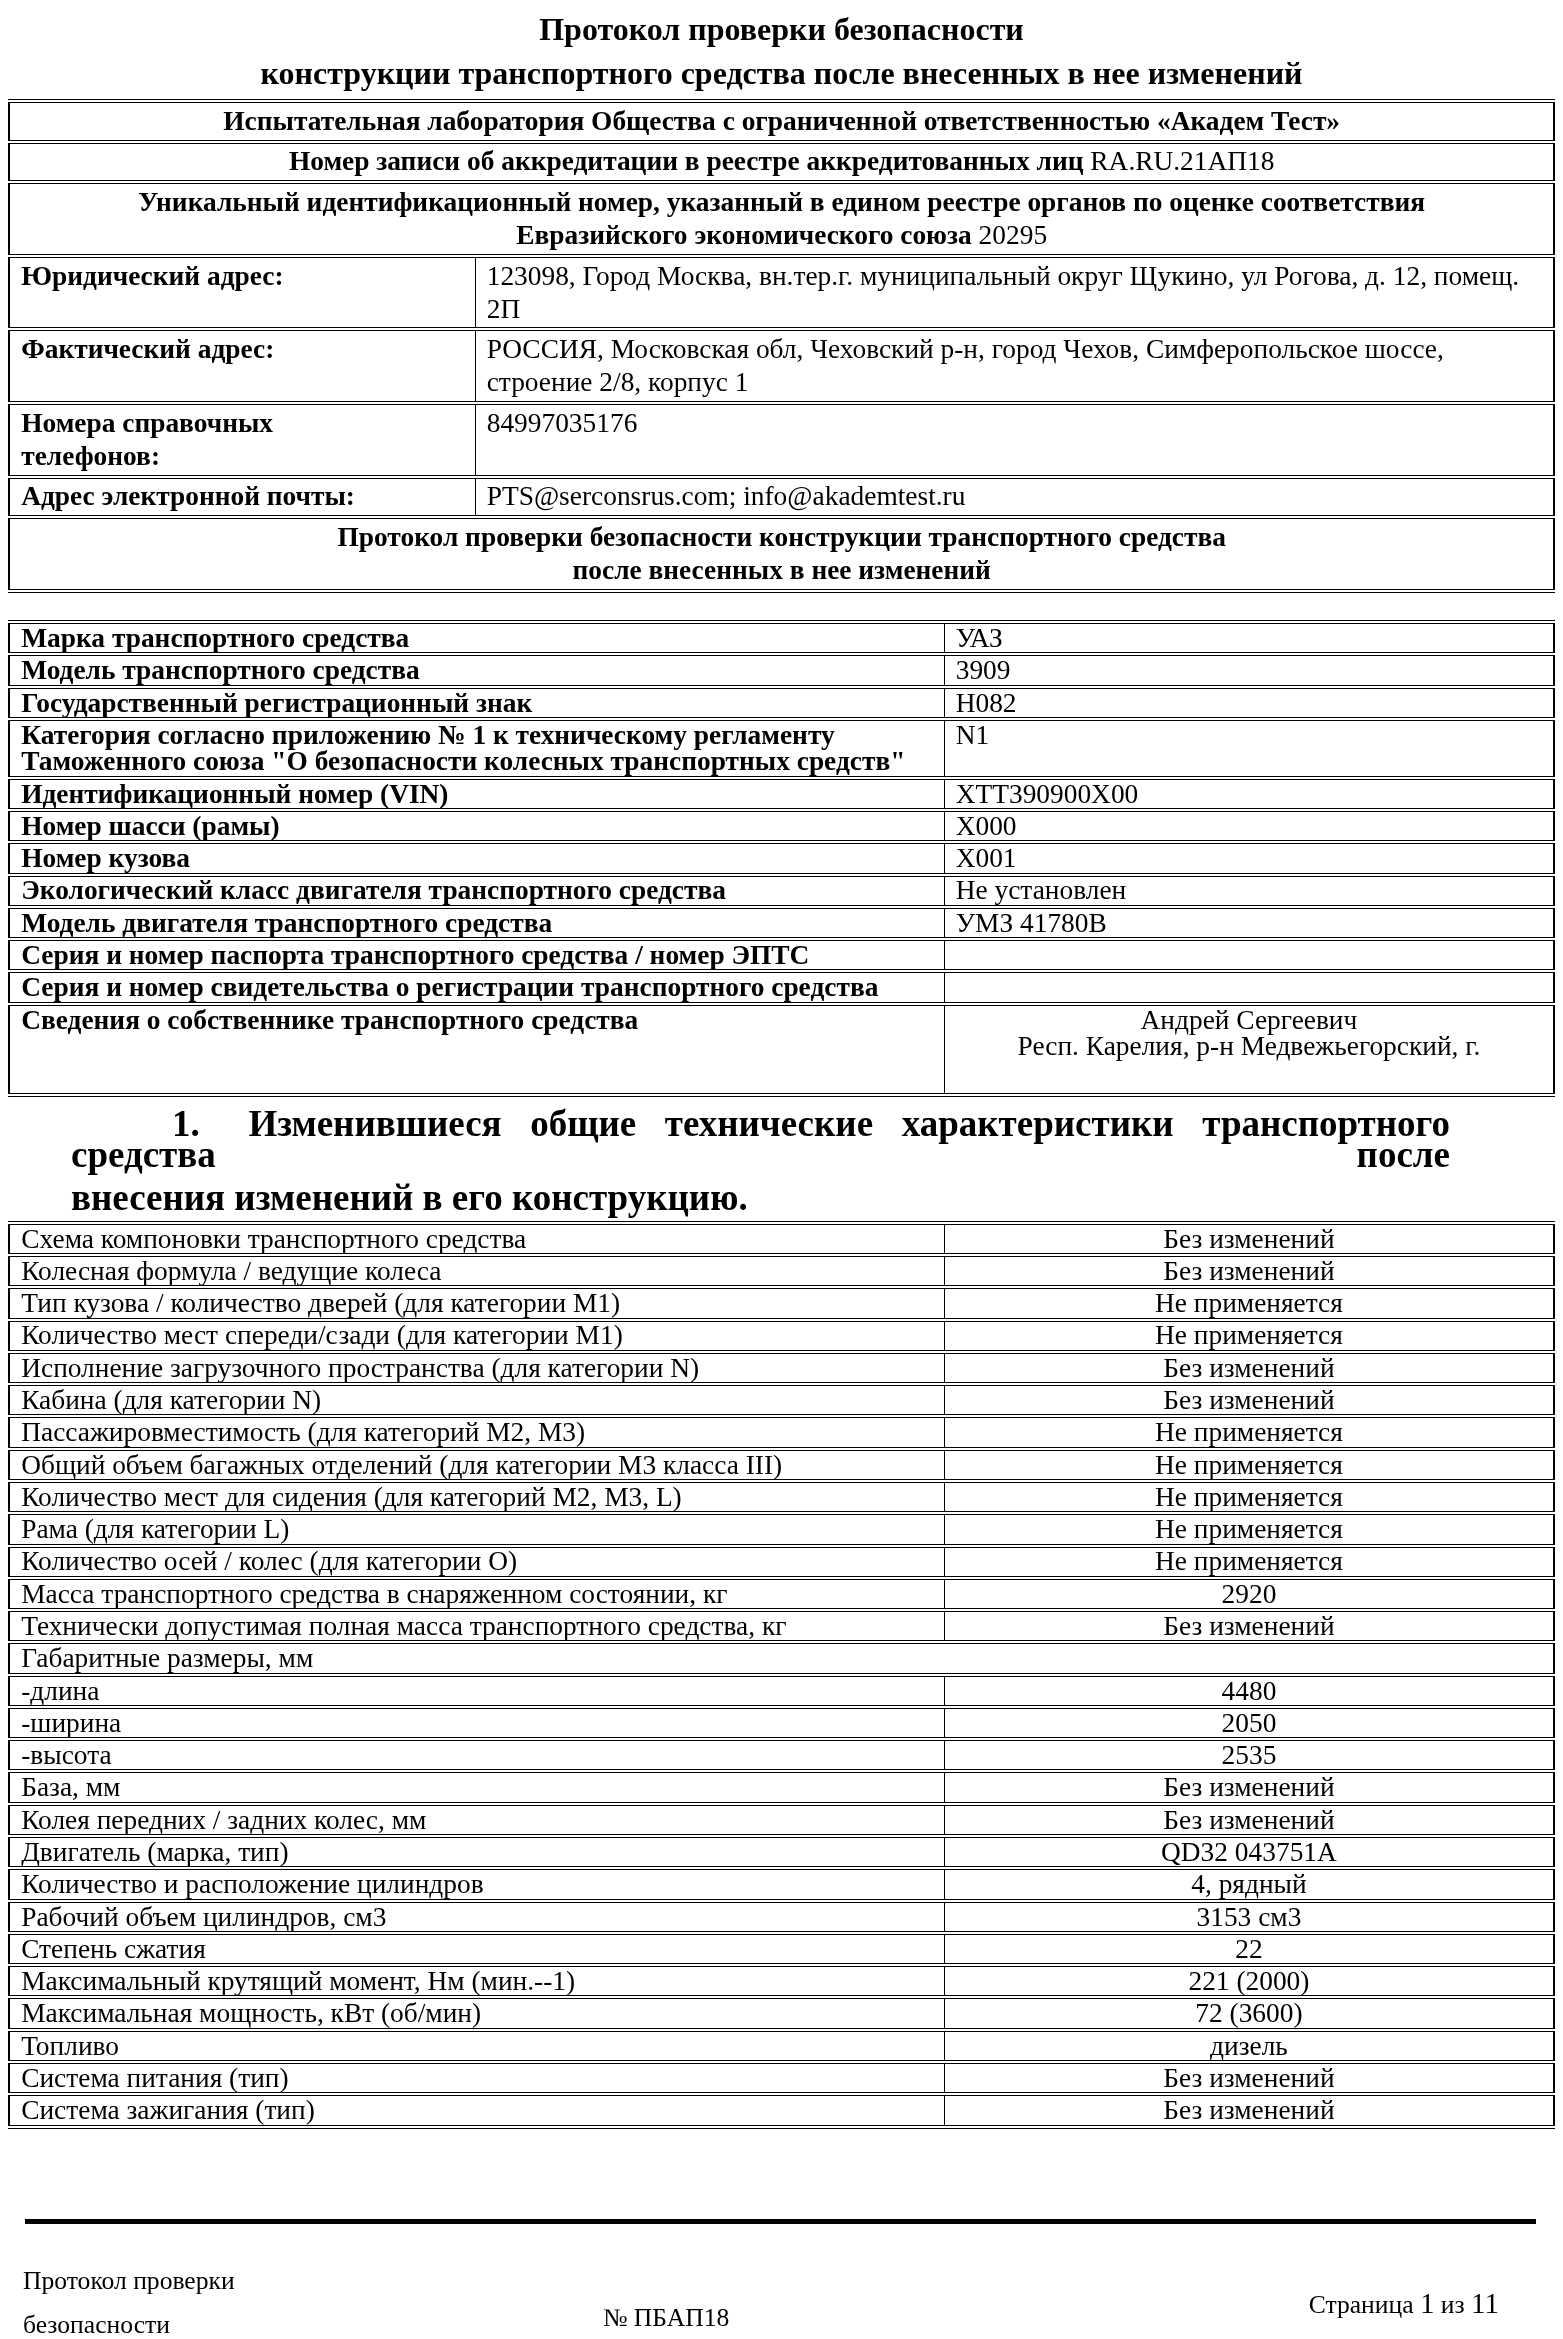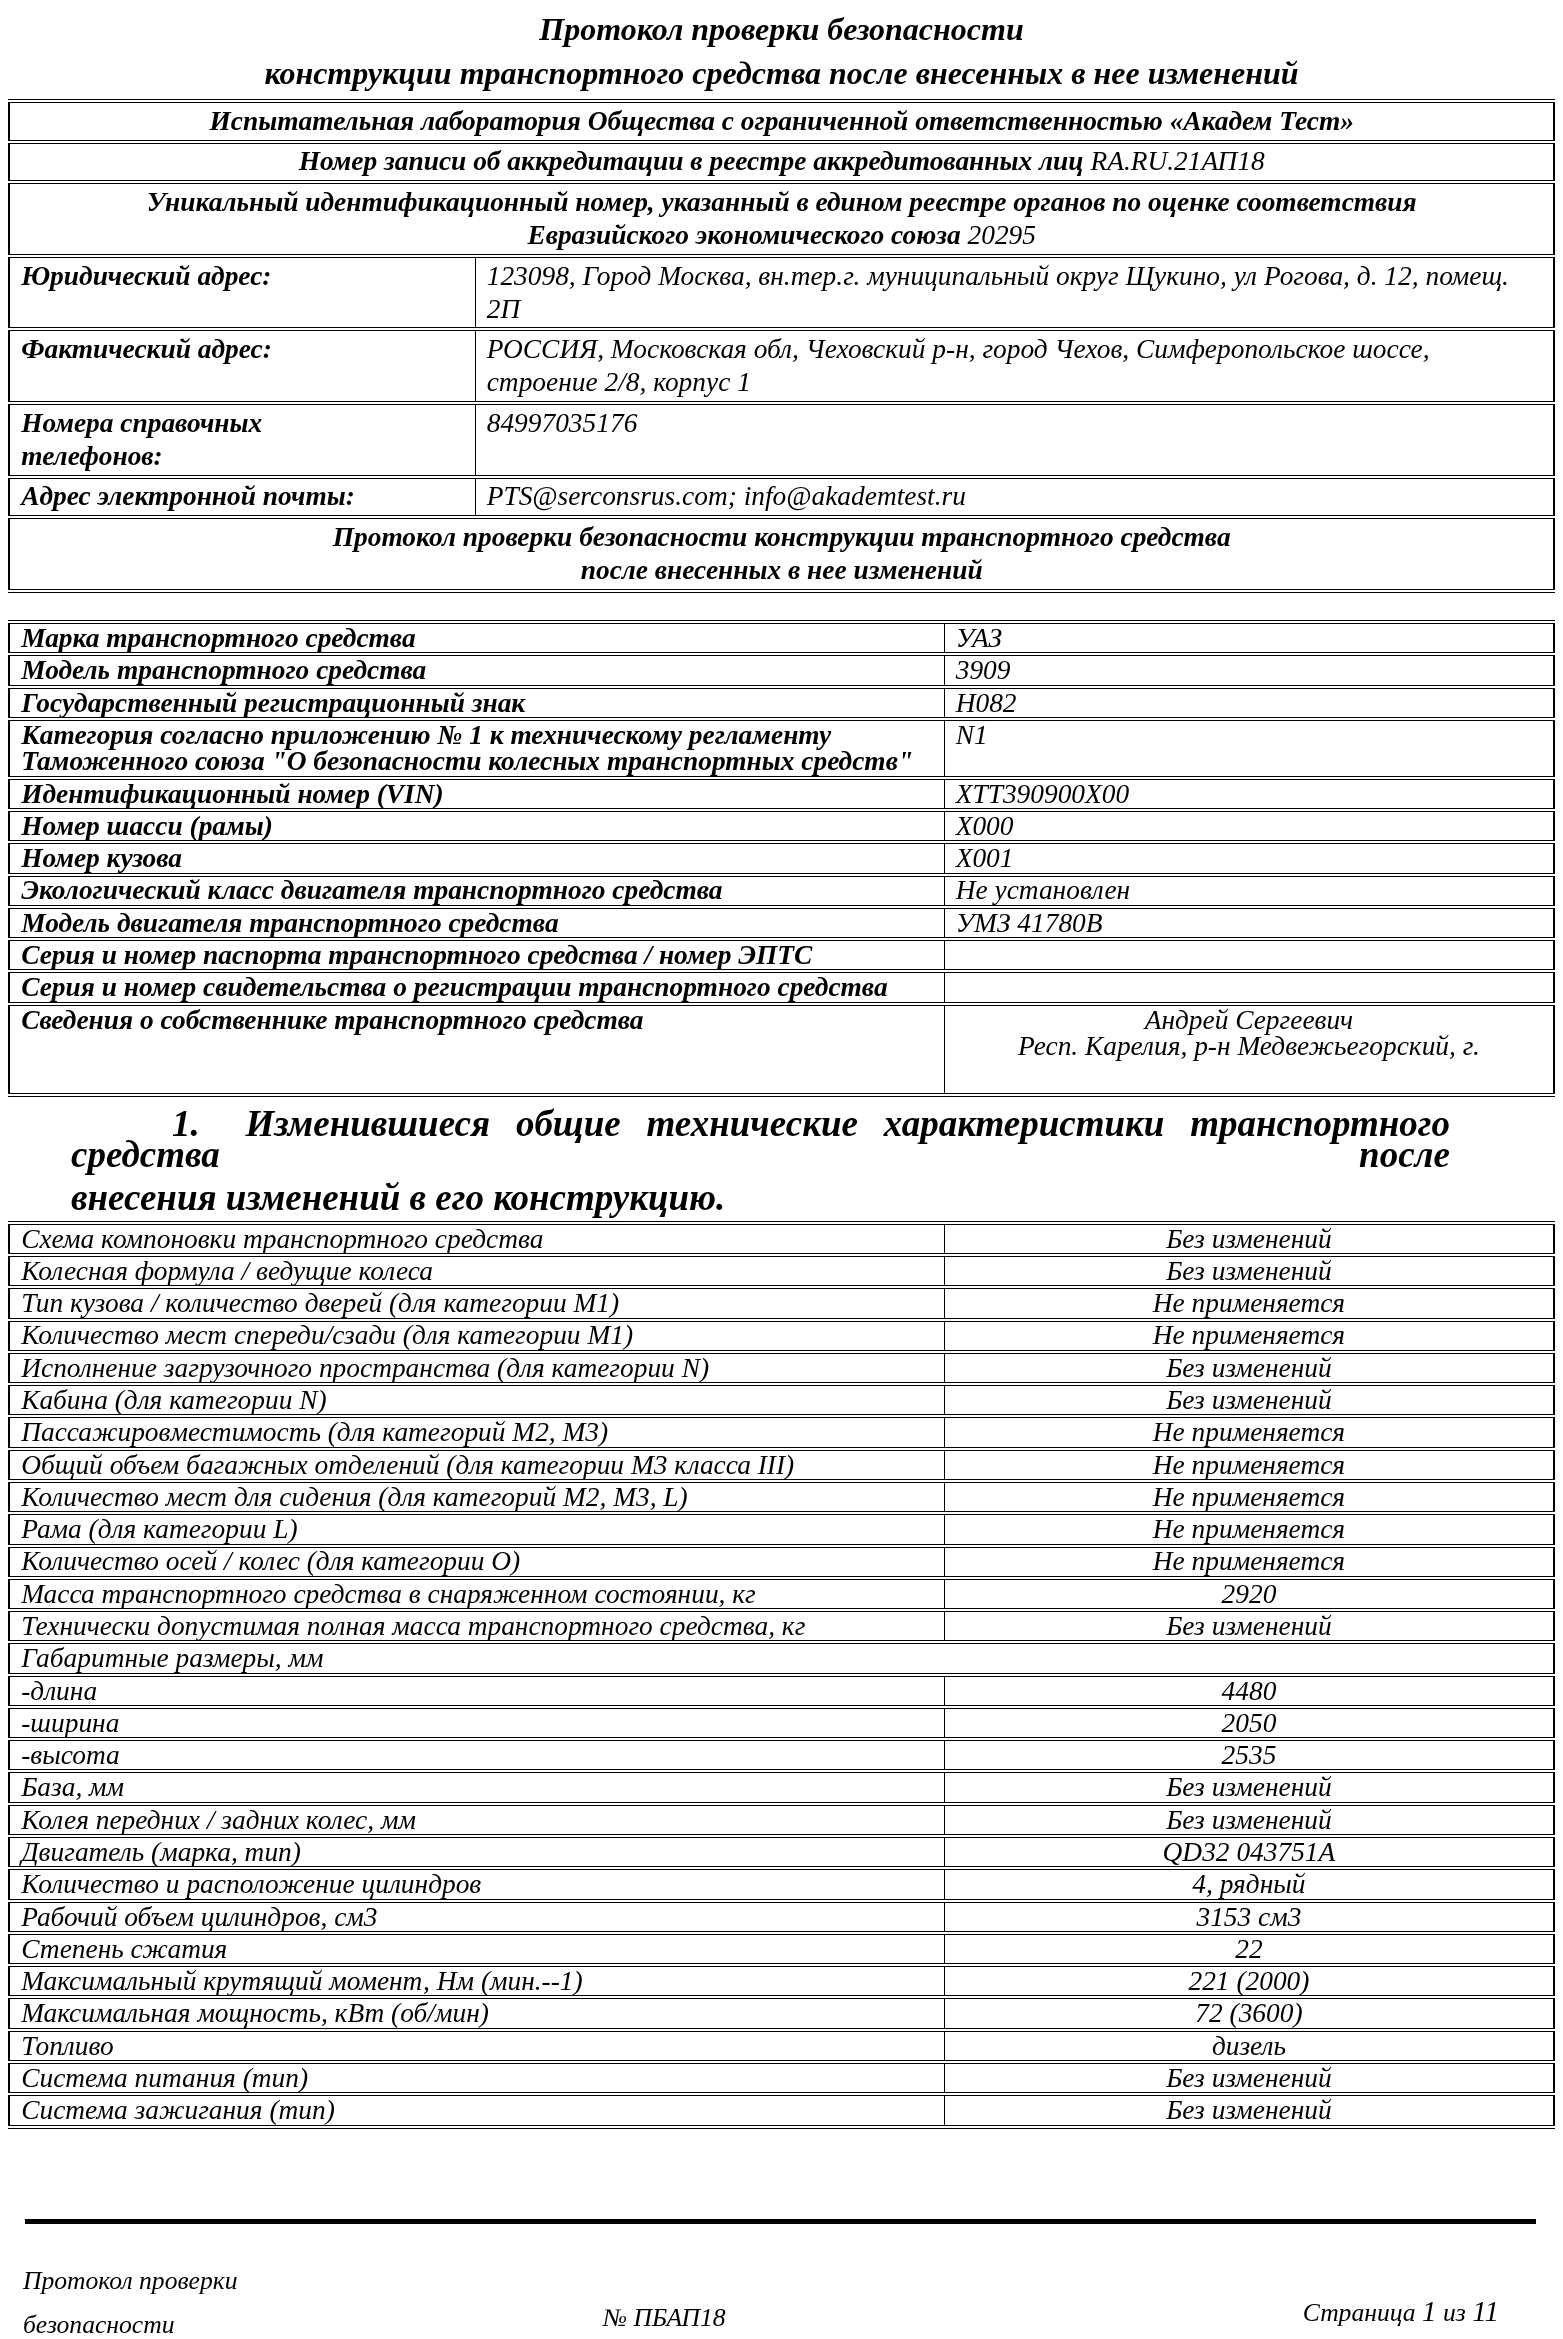--- a/index.html
+++ b/index.html
@@ -1,21 +1,21 @@
 <!DOCTYPE html>
 <html style="font-size:14.6px"><head>
 <meta charset="utf-8">
 <style>
   html, body { margin:0; padding:0; background:#ffffff; }
   body {
     width:1563px; height:2339px;
     font-family:"Liberation Serif", serif;
     color:#000; position:relative; overflow:hidden;
   }
-  .page { position:relative; width:1563px; height:2339px;font-style:italic; }
+  .page { position:relative; width:1563px; height:2339px; }
 
   
   .doc-title { text-align:center; font-weight:bold; font-size:32px; line-height:44px; padding-top:7.3px; }
   .doc-title .line { display:block; }
 
   
   .tbl { border-collapse:collapse; margin:0 8.2px; width:1547px; table-layout:fixed; border:2.7px solid #000; }
   .tbl td {
     border-left:1.8px solid #000; border-right:1.8px solid #000;
     border-top:4.6px double #000; border-bottom:4.6px double #000;
@@ -48,21 +48,21 @@
   .chars { margin-top:5.5px; font-size:27.4px; }
   .chars td { line-height:26.5px; padding:0.9px 11px; }
   .chars .val { text-align:center; }
 
   
   .footer { position:absolute; left:0; top:2219px; width:1563px; font-size:25.6px; }
   .footer-rule { border-top:5.5px solid #000; margin:0 27.4px 0 25px; }
   .footer-doc { position:absolute; left:23px; top:40px; line-height:44px; }
   .footer-doc span { display:block; }
   .footer-number { position:absolute; left:603px; top:84px; }
-  .footer-pages { position:absolute; right:64px; top:76px; }
+  .footer-pages { position:absolute; right:64px; top:68px; }
   .pg-num { font-size:29px; }
 </style>
 </head>
 <body>
 
 <div class="page">
 
   <div class="doc-title">
     <span class="line">Протокол проверки безопасности</span>
     <span class="line">конструкции транспортного средства после внесенных в нее изменений</span>

